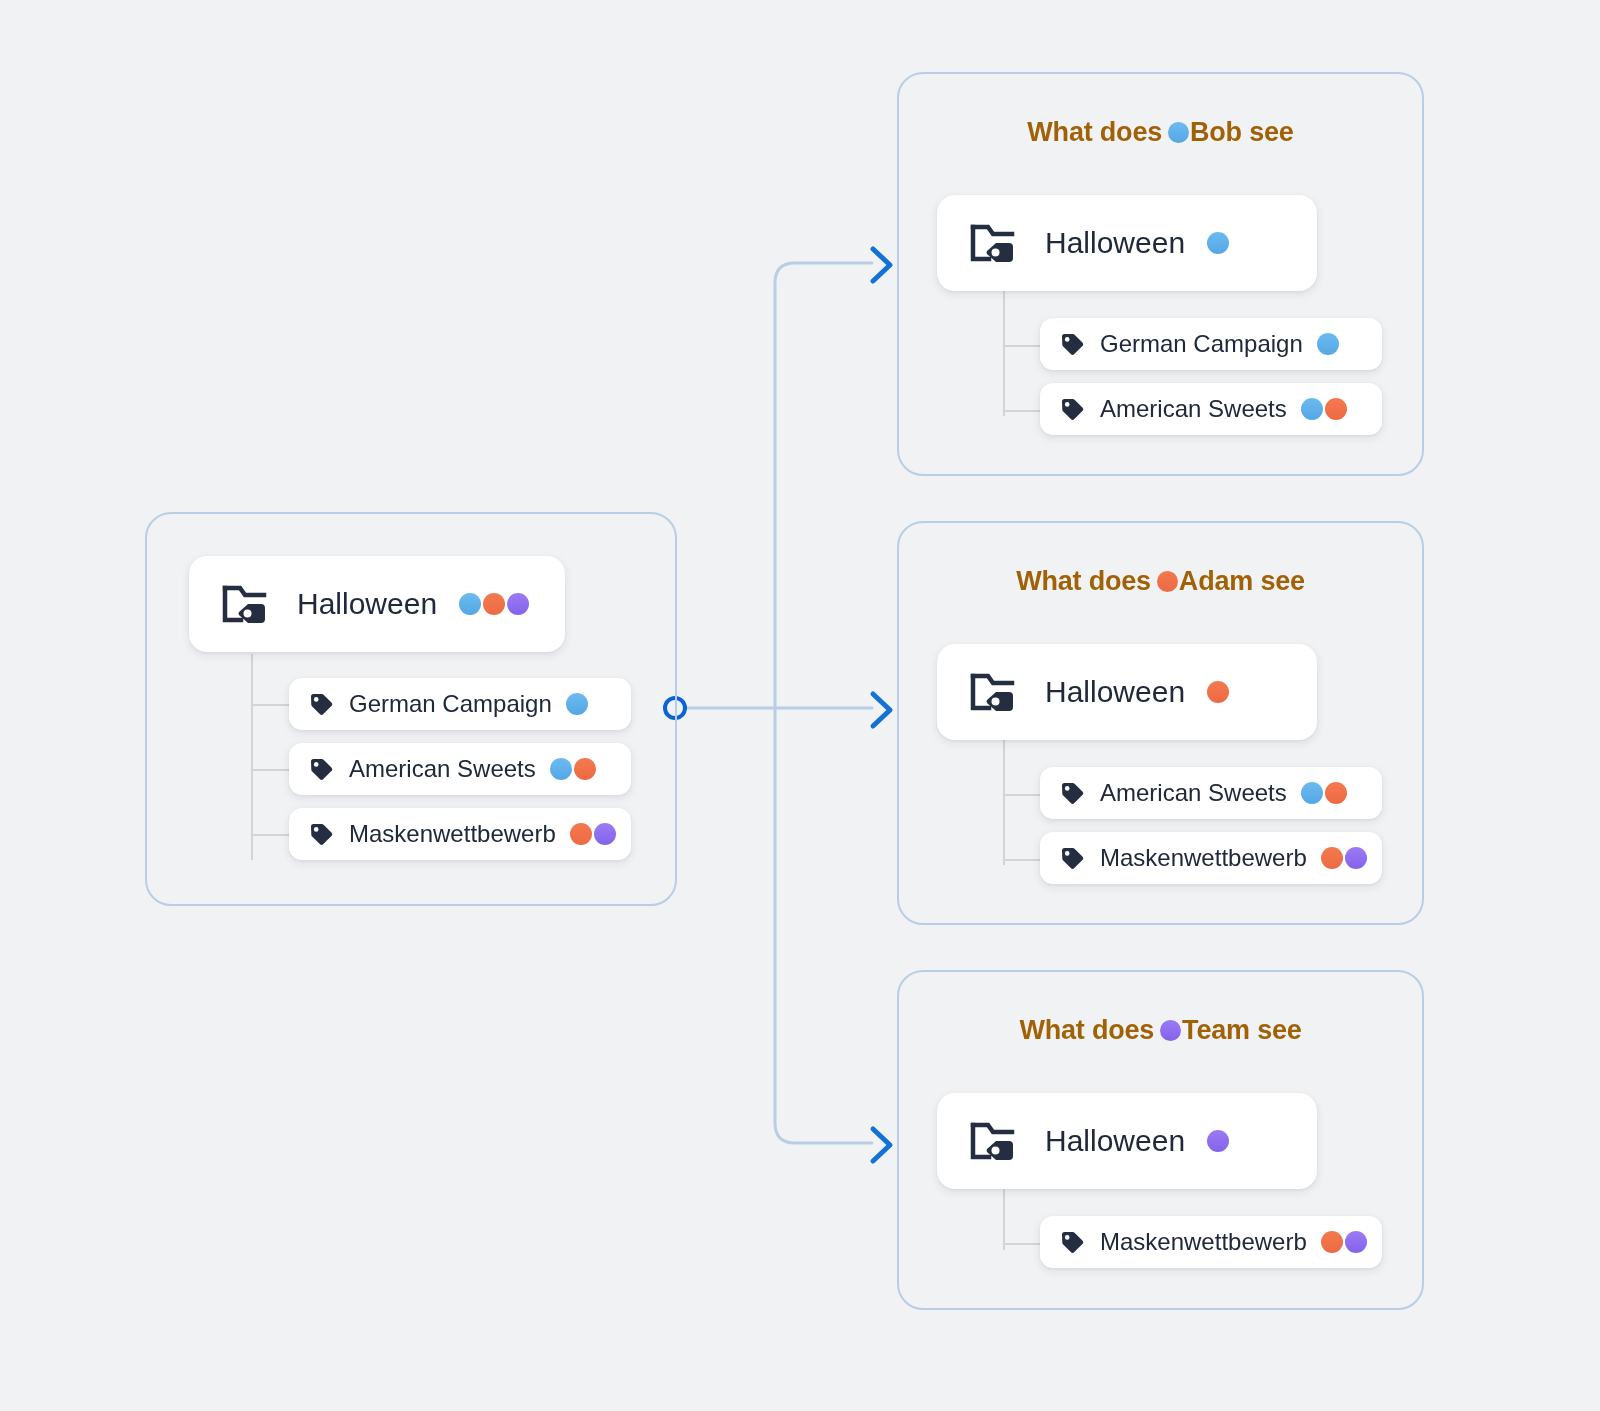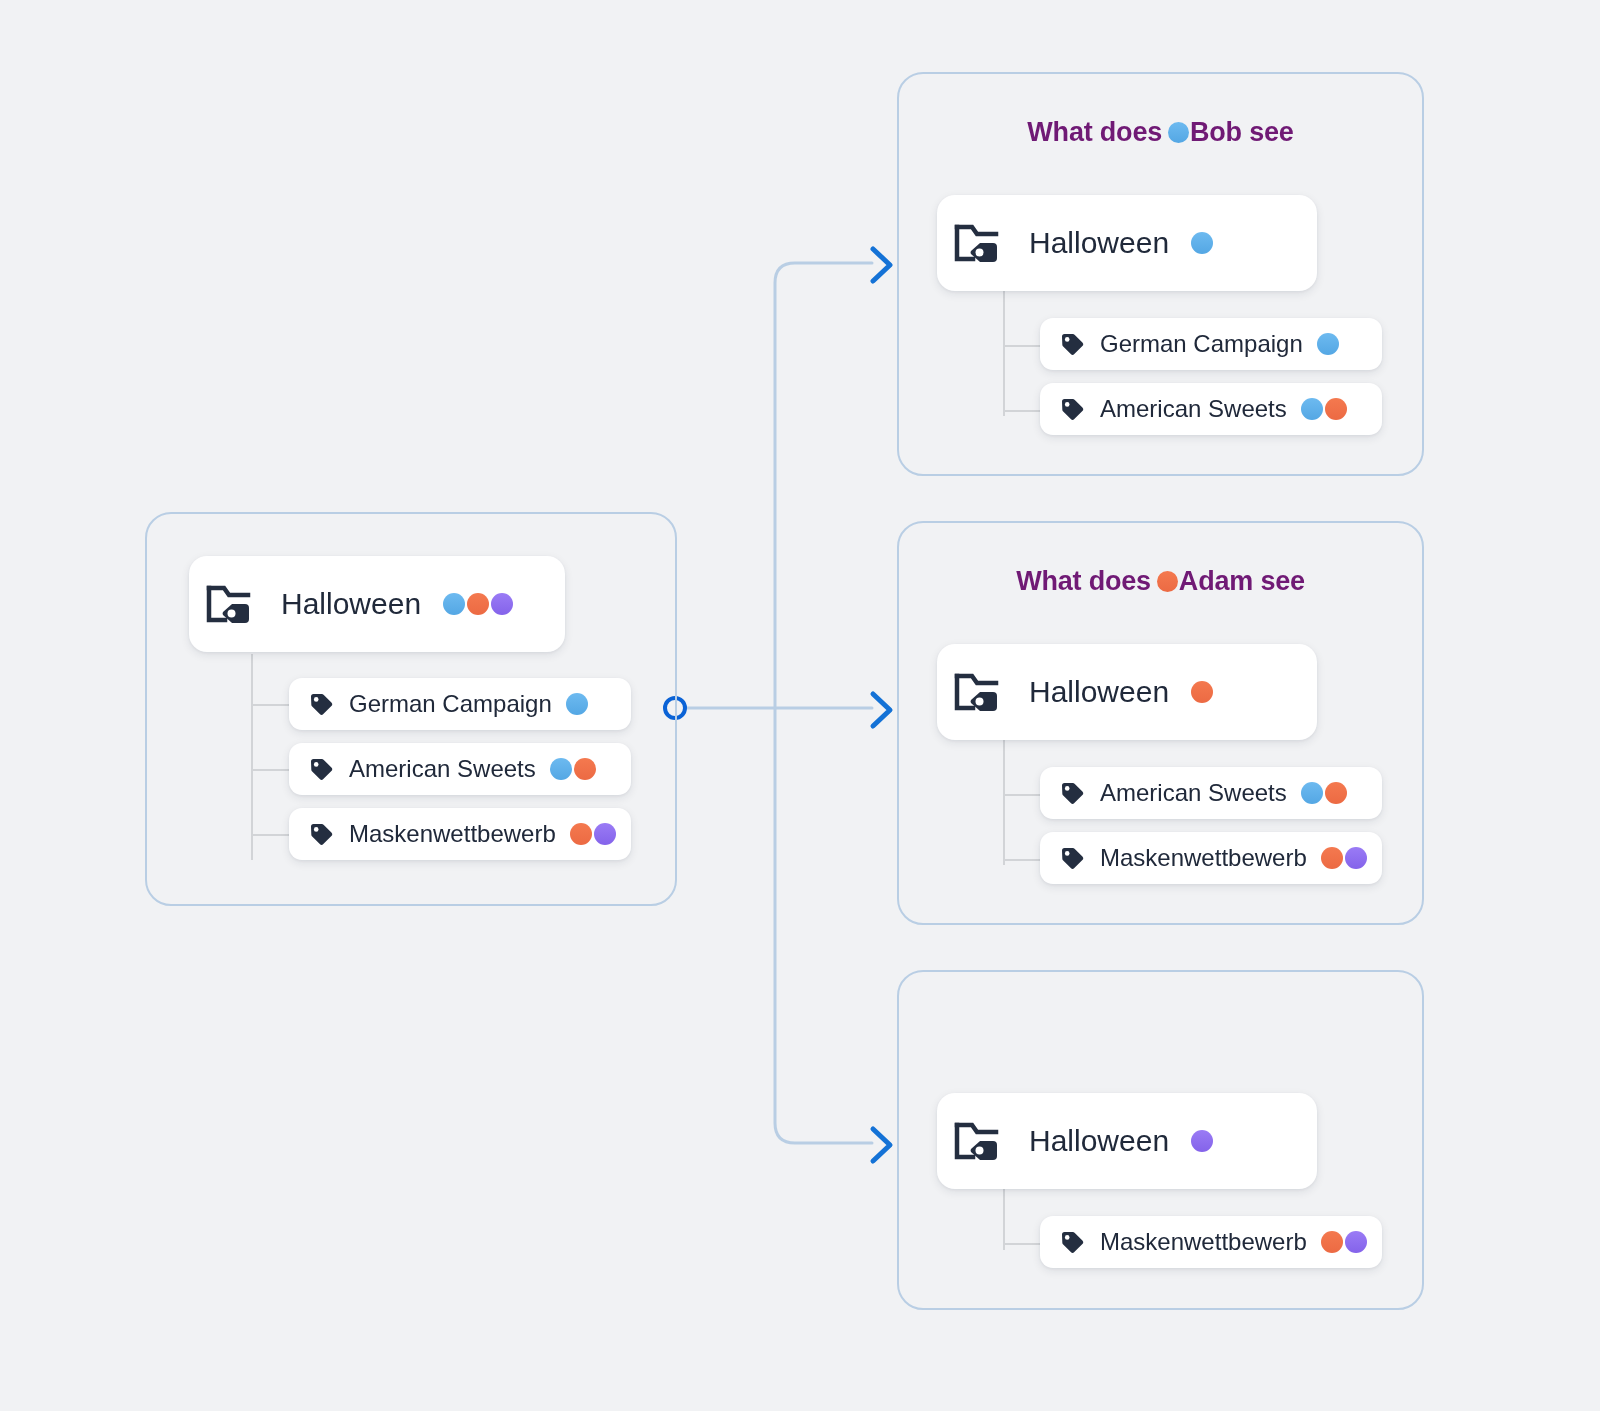--- a/index.html
+++ b/index.html
@@ -36,21 +36,21 @@
     border-radius: 26px;
     background: transparent;
   }
   .panel-title {
     position: absolute;
     left: 0;
     width: 100%;
     text-align: center;
     font-size: 27px;
     font-weight: bold;
-    color: #701a75;
+    color: #a16207;
     letter-spacing: -0.2px;
     white-space: nowrap;
   }
   .panel-title .dotwrap {
     display: inline-block;
     vertical-align: -2px;
     margin: 0 1px 0 6px;
   }
 
   
@@ -59,21 +59,21 @@
     box-sizing: border-box;
     background: #ffffff;
     border-radius: 14px;
     box-shadow: 0 3px 10px rgba(23,35,60,0.09), 0 1px 3px rgba(23,35,60,0.06);
     display: flex;
     align-items: center;
     z-index: 3;
   }
   .card.folder {
     border-radius: 18px;
-    padding: 0 16px;
+    padding: 0 32px;
   }
   .card.tag {
     border-radius: 13px;
     padding: 13px 18px;
   }
   .card-icon {
     flex: 0 0 auto;
     display: flex;
     align-items: center;
     justify-content: center;
@@ -332,20 +332,23 @@
         <span class="dot purple"></span>
       </span>
   </div>
 
   <div class="panel" style="left:897px; top:970px; width:527px; height:340px;">
     <div class="tree" style="left:0; top:0; width:527px; height:340px;">
       <div class="tline-v" style="left:104px; top:212px; height:66px;"></div>
       <div class="tline-h" style="left:104px; top:271px; width:40px;"></div>
     </div>
   </div>
+  <div class="panel-title" style="left:897px; top:1015px; width:527px;">
+    <span>What does</span><span class="dotwrap"><span class="dot purple"></span></span><span>Team see</span>
+  </div>
 
   <div class="card folder" style="left:937px; top:1093px; width:380px; height:96px;">
     <span class="card-icon">
       <svg class="icon" width="48" height="44" viewBox="0 0 48 44" aria-hidden="true">
         <path d="M4 6 h15 l5 7 h19" fill="none" stroke="#242e40" stroke-width="4.5" stroke-linecap="square"></path>
         <path d="M4 6 V38 h16" fill="none" stroke="#242e40" stroke-width="4.5" stroke-linecap="square"></path>
         <path d="M27 22 h13 a4 4 0 0 1 4 4 v11 a4 4 0 0 1 -4 4 h-13 l-9 -8 a3 3 0 0 1 0 -3 z" fill="#242e40"></path>
         <circle cx="26.5" cy="31.5" r="4" fill="#ffffff"></circle>
       </svg>
     </span>

